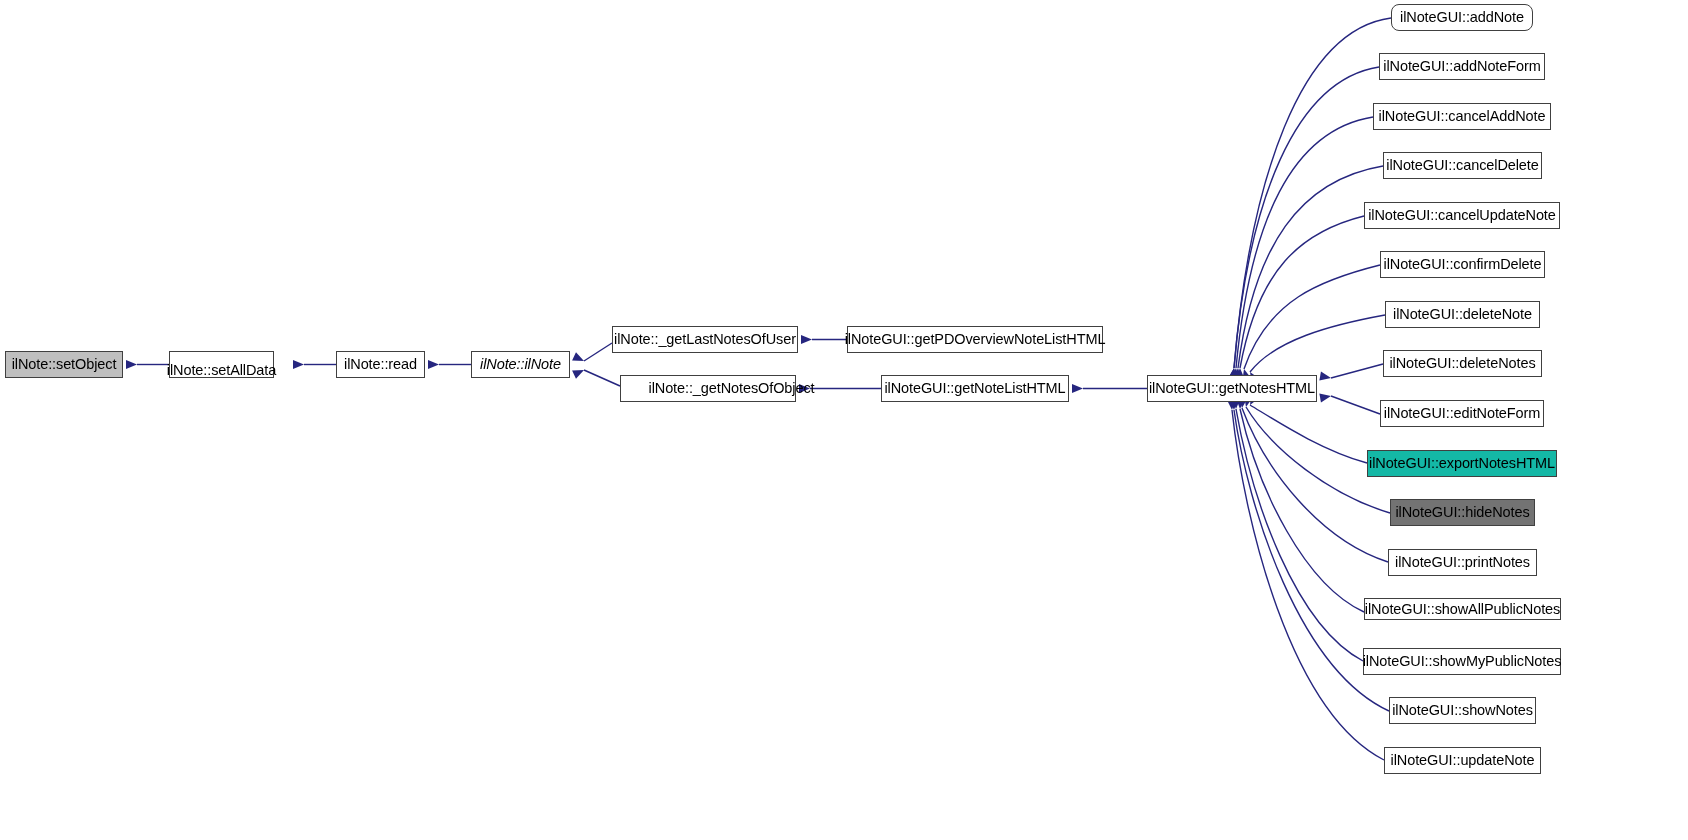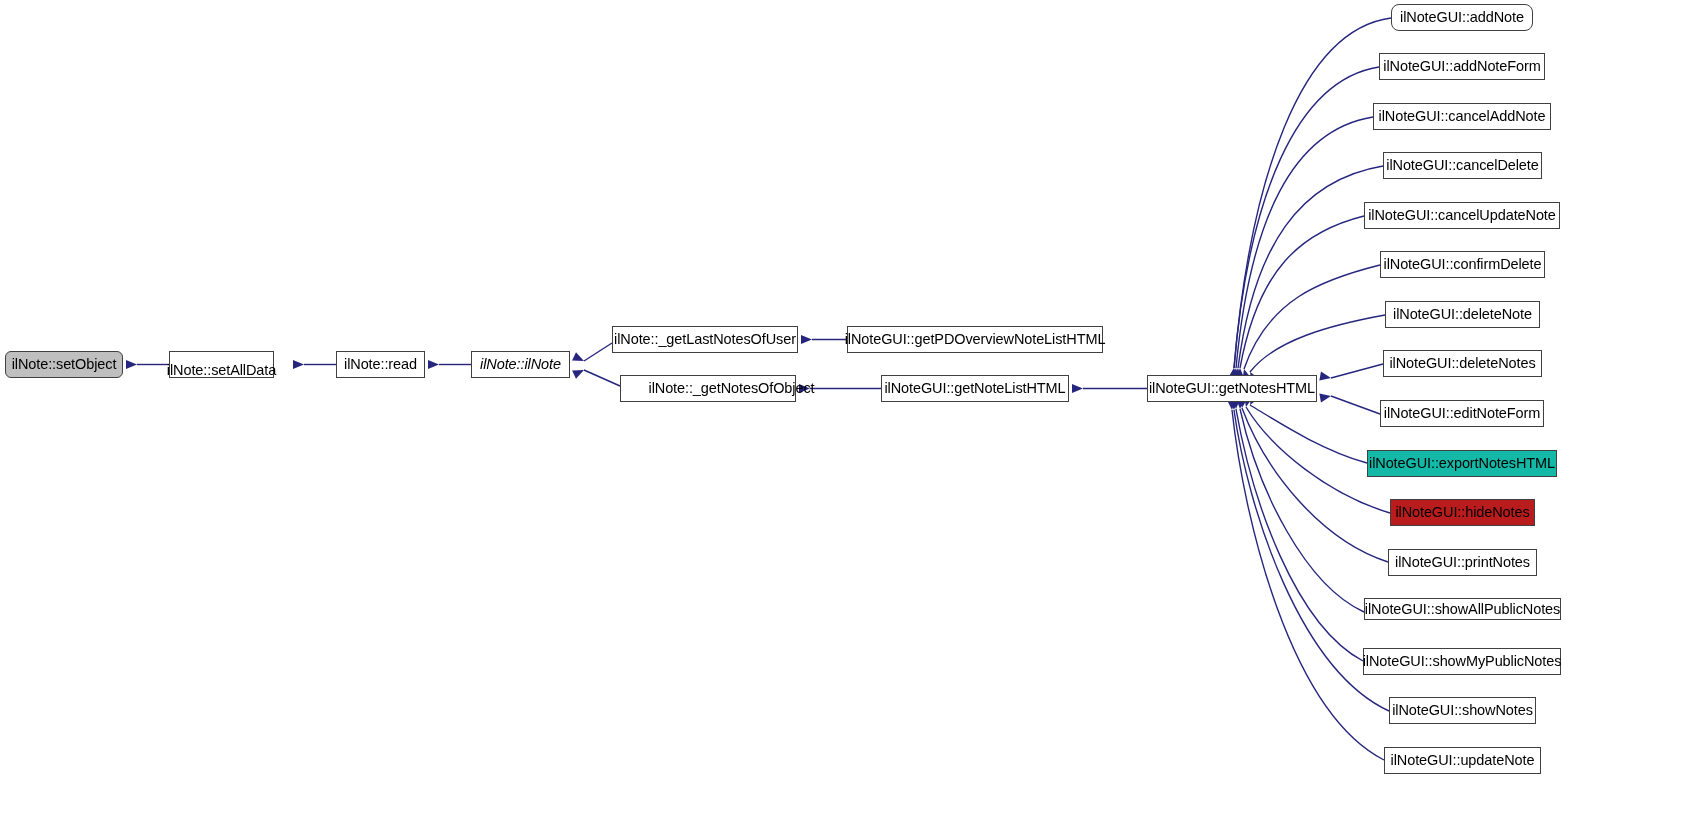--- a/index.html
+++ b/index.html
@@ -35,21 +35,20 @@
     display: flex;
     align-items: center;
     justify-content: center;
     white-space: nowrap;
     letter-spacing: -0.1px;
     cursor: pointer;
   }
   .node.root {
     background: #bfbfbf;
     border-color: #404040;
-    border-radius: 6px;
   }
   .node-label {
     display: block;
     padding: 0 4px;
   }
 </style>
 </head>
 <body>
 
 <div id="graph" style="background: rgb(255, 255, 255);">
@@ -153,21 +152,21 @@
     </div>
     <div class="node" style="left: 1383px; top: 350px; width: 159px; height: 27px; border-color: rgb(64, 64, 64); background: rgb(255, 255, 255);">
       <span class="node-label">ilNoteGUI::deleteNotes</span>
     </div>
     <div class="node" style="left: 1380px; top: 400px; width: 164px; height: 27px; border-color: rgb(64, 64, 64); background: rgb(255, 255, 255);">
       <span class="node-label">ilNoteGUI::editNoteForm</span>
     </div>
     <div class="node" style="left: 1367px; top: 450px; width: 190px; height: 27px; border-color: rgb(64, 64, 64); background: #14b8a6;">
       <span class="node-label">ilNoteGUI::exportNotesHTML</span>
     </div>
-    <div class="node" style="left: 1390px; top: 499px; width: 145px; height: 27px; border-color: rgb(64, 64, 64); background: #b91c1c;">
+    <div class="node" style="left: 1390px; top: 499px; width: 145px; height: 27px; border-color: rgb(64, 64, 64); background: #737373;">
       <span class="node-label">ilNoteGUI::hideNotes</span>
     </div>
     <div class="node" style="left: 1388px; top: 549px; width: 149px; height: 27px; border-color: rgb(64, 64, 64); background: rgb(255, 255, 255);">
       <span class="node-label">ilNoteGUI::printNotes</span>
     </div>
     <div class="node" style="left: 1364px; top: 598px; width: 197px; height: 22px; border-color: rgb(64, 64, 64); background: rgb(255, 255, 255);">
       <span class="node-label">ilNoteGUI::showAllPublicNotes</span>
     </div>
     <div class="node" style="left: 1363px; top: 648px; width: 198px; height: 27px; border-color: rgb(64, 64, 64); background: rgb(255, 255, 255);">
       <span class="node-label">ilNoteGUI::showMyPublicNotes</span>

